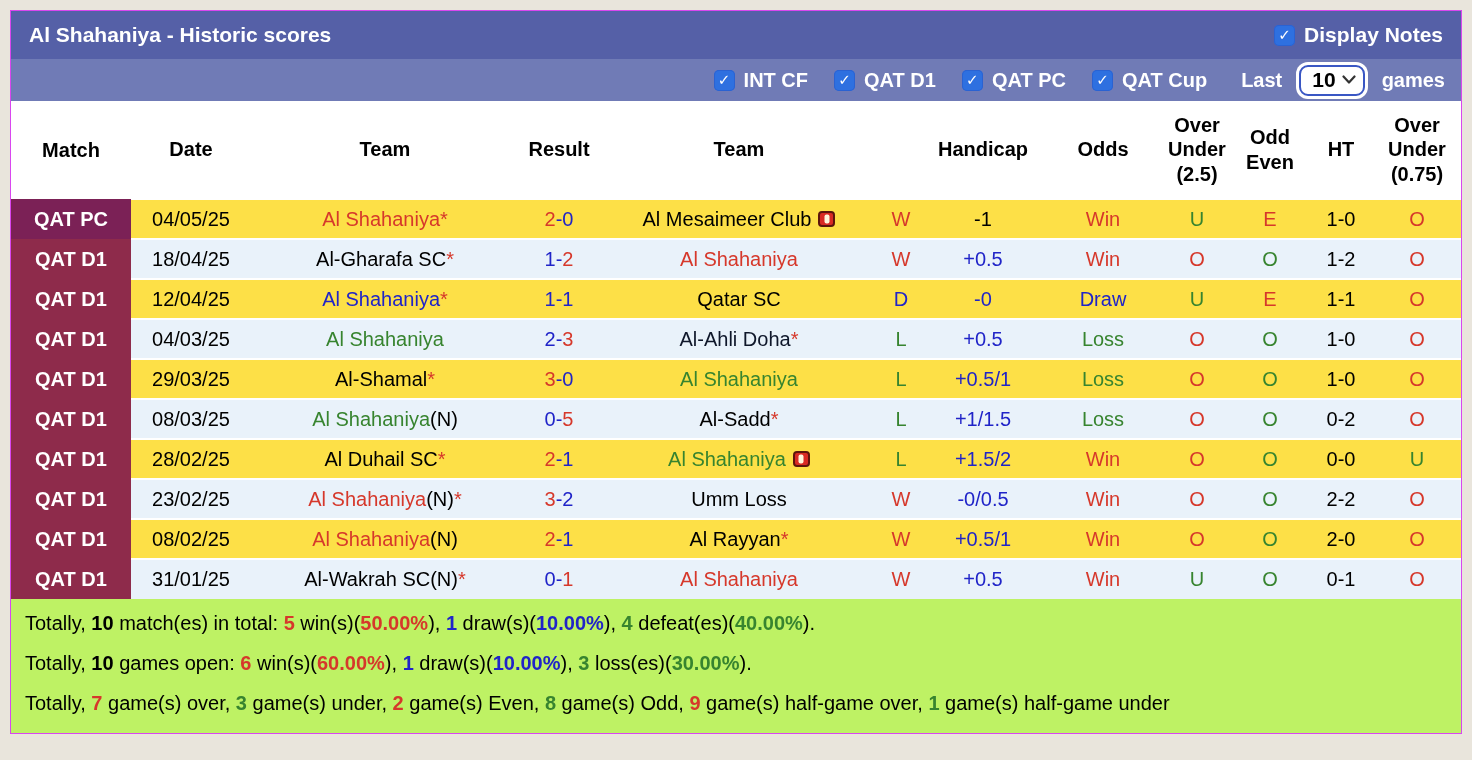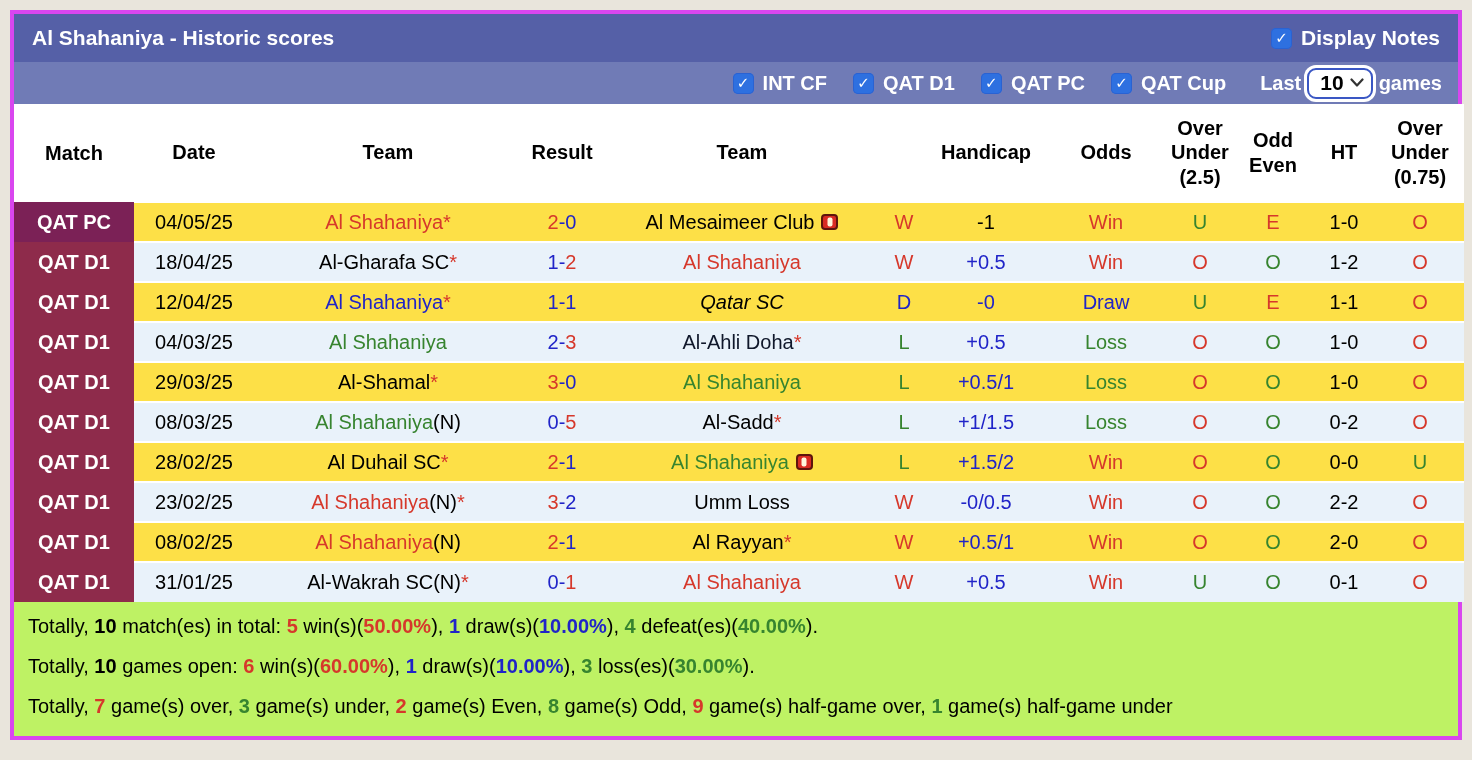--- a/index.html
+++ b/index.html
@@ -7,21 +7,21 @@
   body {
     background: #e9e5dc;
     font-family: "Liberation Sans", "DejaVu Sans", sans-serif;
     position: relative;
   }
   .card {
     position: absolute;
     left: 10px; top: 10px;
     width: 1452px;
     background: #ffffff;
-    border: 4px solid #d946ef;
+    border: 1px solid #d946ef;
   }
   
   .topbar {
     height: 48px;
     background: #5560a7;
     display: flex; align-items: center; justify-content: space-between;
     padding: 0 18px;
   }
   .title { color: #fff; font-weight: bold; font-size: 21px; }
   .chk-group { display: flex; align-items: center; gap: 9px; color: #fff; font-weight: bold; font-size: 21px; cursor: default; }
@@ -34,21 +34,21 @@
     box-shadow: inset 0 0 0 1px #2a62d2;
   }
   .filterbar {
     height: 42px;
     background: #707bb6;
     display: flex; align-items: center; justify-content: flex-end;
     padding: 0 16px;
     color: #fff; font-weight: bold; font-size: 20px;
   }
   .filter-item { display: flex; align-items: center; gap: 9px; margin-left: 26px; }
-  .last-group { display: flex; align-items: center; gap: 6px; margin-left: 34px; }
+  .last-group { display: flex; align-items: center; gap: 17px; margin-left: 34px; }
   .select {
     background: #fff;
     border: 2px solid #3a57c4;
     box-shadow: 0 0 0 3px #ffffff;
     border-radius: 9px;
     color: #000; font-weight: bold; font-size: 21px;
     padding: 1px 7px 2px 11px;
     display: inline-flex; align-items: center; gap: 6px;
     cursor: default;
   }
@@ -210,21 +210,21 @@
           <td><span style="color: rgb(214, 56, 43);">O</span></td>
           <td><span style="color: rgb(55, 132, 47);">O</span></td>
           <td>1-2</td>
           <td><span style="color: rgb(214, 56, 43);">O</span></td>
         </tr>
         <tr class="row-a">
           <td class="badge" style="background: rgb(142, 43, 75);">QAT D1</td>
           <td>12/04/25</td>
           <td><span style="color: rgb(32, 36, 200);">Al Shahaniya</span><span style="color: rgb(214, 56, 43);">*</span></td>
           <td><span style="color: rgb(32, 36, 200);">1</span><span style="color: rgb(32, 36, 200);">-</span><span style="color: rgb(32, 36, 200);">1</span></td>
-          <td><span style="color: rgb(0, 0, 0); font-style: italic;">Qatar SC</span></td>
+          <td><span style="color: rgb(0, 0, 0);">Qatar SC</span></td>
           <td><span style="color: rgb(32, 36, 200);">D</span></td>
           <td><span style="color: rgb(32, 36, 200);">-0</span></td>
           <td><span style="color: rgb(32, 36, 200);">Draw</span></td>
           <td><span style="color: rgb(55, 132, 47);">U</span></td>
           <td><span style="color: rgb(214, 56, 43);">E</span></td>
           <td>1-1</td>
           <td><span style="color: rgb(214, 56, 43);">O</span></td>
         </tr>
         <tr class="row-b">
           <td class="badge" style="background: rgb(142, 43, 75);">QAT D1</td>

